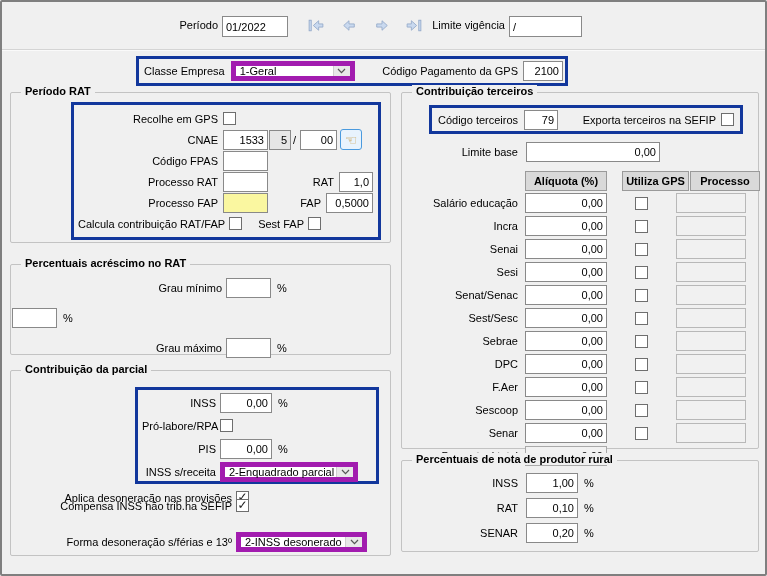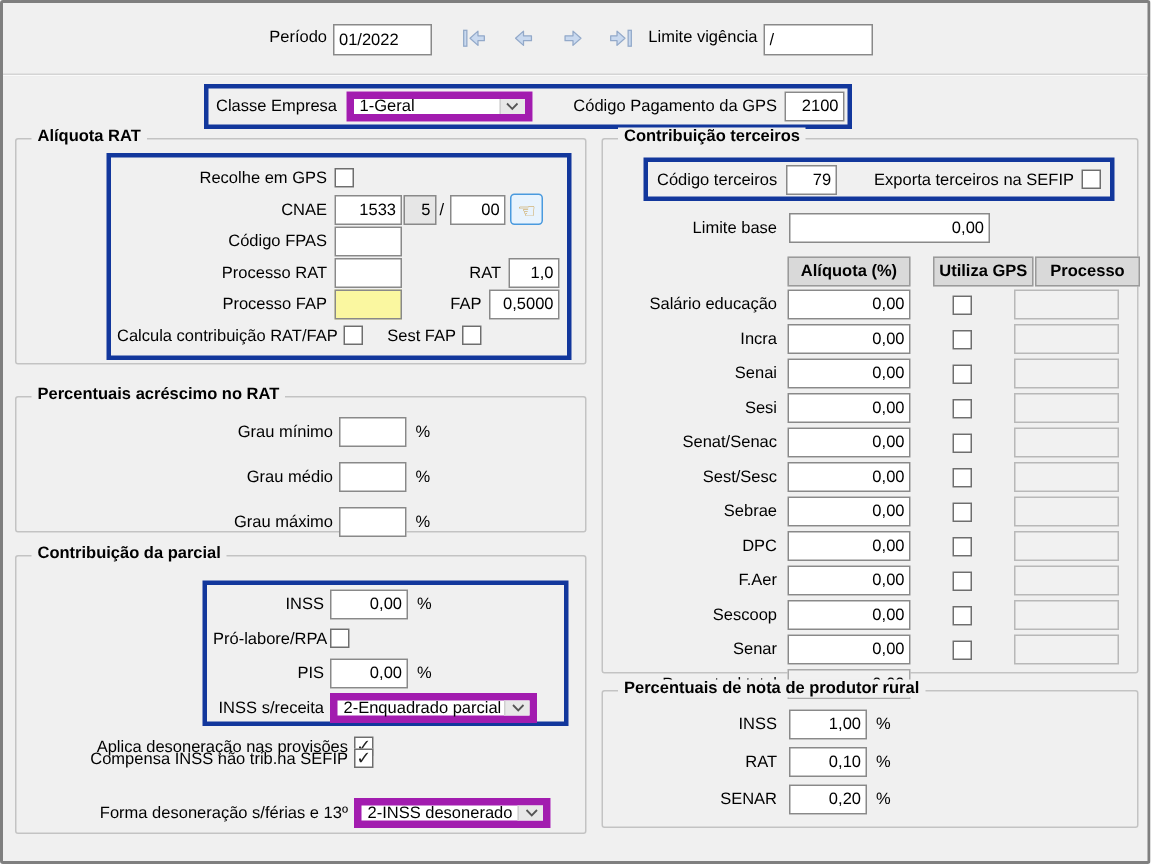--- a/index.html
+++ b/index.html
@@ -83,21 +83,21 @@
         <svg width="9" height="6">
             <polyline points="1,1 4.5,4.6 8,1" fill="none" stroke="#555" stroke-width="1.2"></polyline>
           </svg>
       </span>
     </div>
     <span class="lbl" style="margin-left:auto;">Código Pagamento da GPS</span>
     <input class="fld num" style="width: 40px; margin-left: 5px;" value="2100">
   </div>
 
   <div class="gb" style="left:8px;top:90px;width:381px;height:151px;">
-    <span class="gbt">Alíquota RAT</span>
+    <span class="gbt">Período RAT</span>
     <div class="hl" style="position:absolute;left:60px;top:9px;width:310px;height:138px;box-sizing:border-box;padding:3px 5px 0 0;">
       <div class="frow">
         <span class="rat-lbl">Recolhe em GPS</span>
         <span class="cb"></span>
       </div>
       <div class="frow">
         <span class="rat-lbl">CNAE</span>
         <input class="fld num" style="width: 45px;" value="1533">
         <input class="fld num gray" style="width: 22px; margin-left: 1px;" value="5">
         <span style="margin-left:2px;">/</span>
@@ -132,21 +132,20 @@
   <div class="gb" style="left:8px;top:262px;width:381px;height:91px;padding-top:12px;">
     <span class="gbt">Percentuais acréscimo no RAT</span>
     <div id="perc-rows">
   <div class="frow" style="margin-bottom:9px;margin-left:1px;">
     <span class="perc-lbl">Grau mínimo</span>
     <input class="fld num" style="width: 45px;" value="">
     <span style="margin-left:6px;">%</span>
   </div>
 
   <div class="frow" style="margin-bottom:9px;margin-left:1px;">
-    <span class="perc-lbl">Grau médio</span>
     <input class="fld num" style="width: 45px;" value="">
     <span style="margin-left:6px;">%</span>
   </div>
 
   <div class="frow" style="margin-bottom:9px;margin-left:1px;">
     <span class="perc-lbl">Grau máximo</span>
     <input class="fld num" style="width: 45px;" value="">
     <span style="margin-left:6px;">%</span>
   </div>
 </div>

